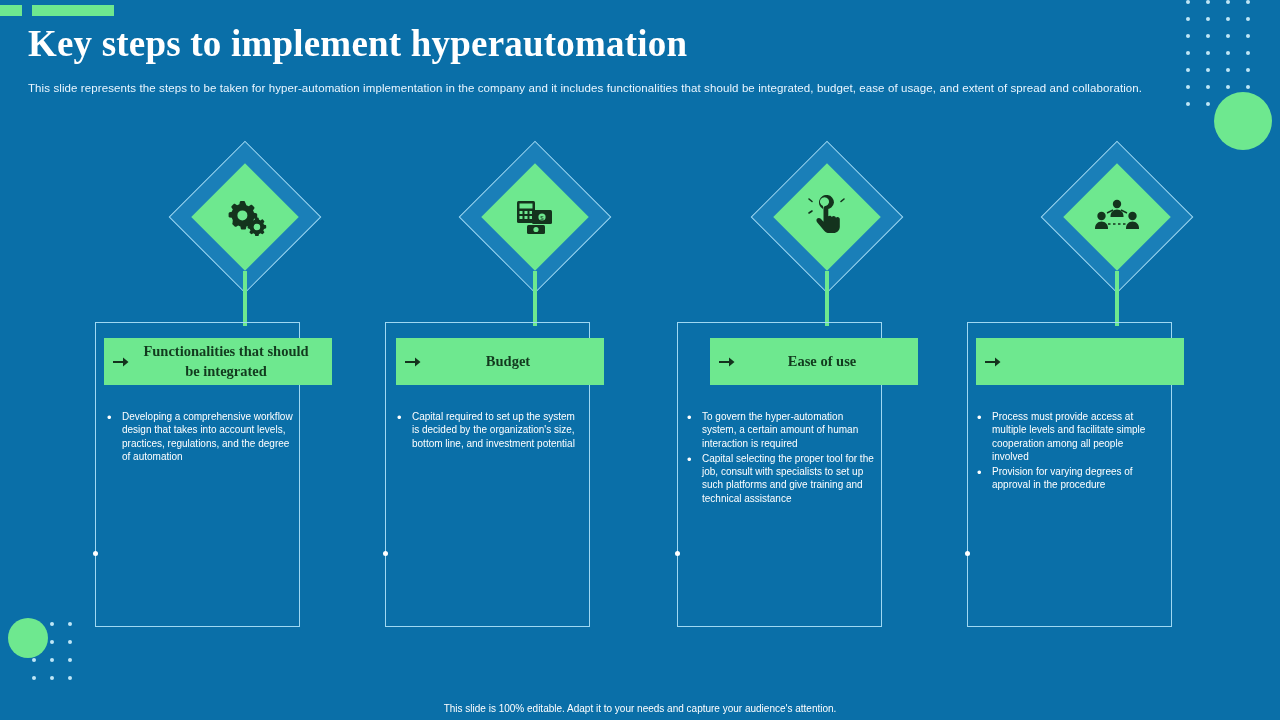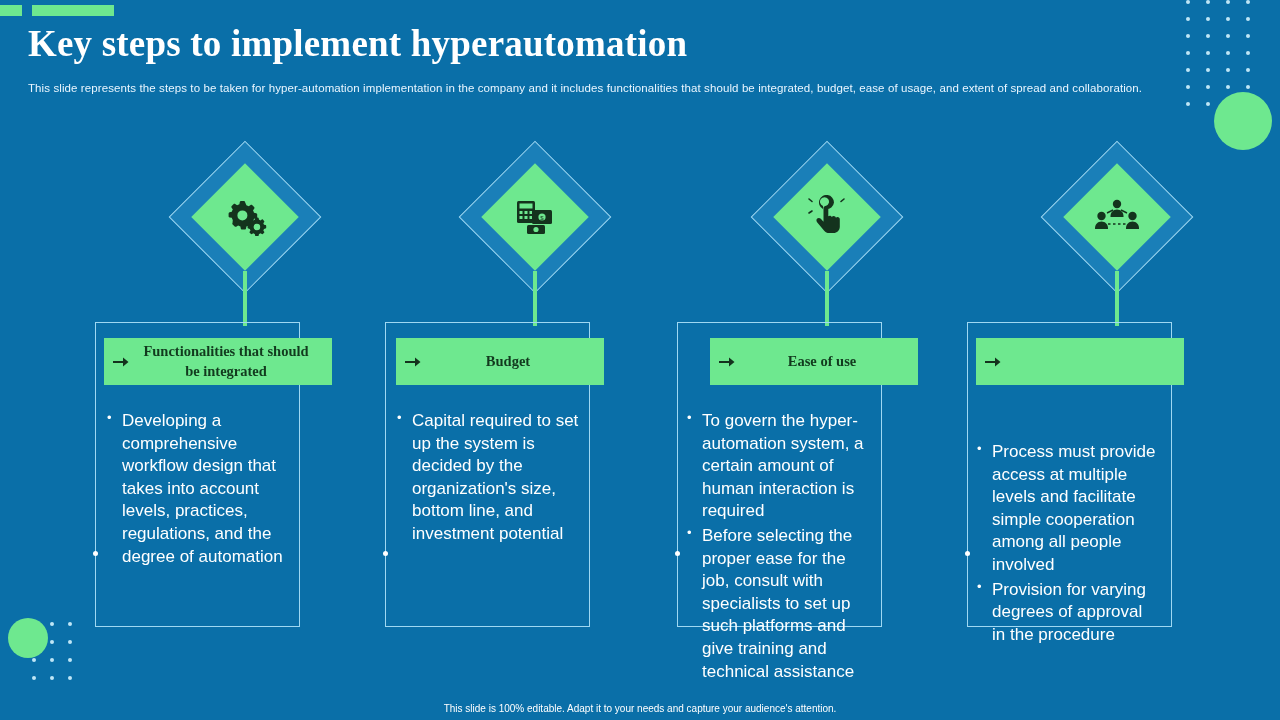--- a/index.html
+++ b/index.html
@@ -125,21 +125,21 @@
     font-size: 14.5px;
     color: #123a1e;
     line-height: 1.35;
     padding-right: 18px;
   }
 
   
   .bullets {
     position: absolute;
     top: 410px;
-    font-size: 17px;
+    font-size: 10px;
     line-height: 1.33;
     color: #ffffff;
   }
   .bullets ul { margin: 0; padding: 0; list-style: none; }
   .bullets li {
     position: relative;
     padding-left: 18px;
     margin-bottom: 2px;
   }
   .bullets li::before {
@@ -313,21 +313,21 @@
         <div class="band-arrow">
           <svg width="16" height="12" viewBox="0 0 16 12">
             <path d="M0 5h10V1.5L15.5 6 10 10.5V7H0z" fill="#14331d"></path>
           </svg>
         </div>
         <div class="band-title">Ease of use</div>
       </div>
       <div class="bullets" style="left: 7px; width: 190px;">
         <ul>
           <li>To govern the hyper-automation system, a certain amount of human interaction is required</li>
-          <li>Before selecting the proper ease for the job, consult with specialists to set up such platforms and give training and technical assistance</li>
+          <li>Capital selecting the proper tool for the job, consult with specialists to set up such platforms and give training and technical assistance</li>
         </ul>
       </div>
     </div>
     <div class="col" style="left: 967px;">
       <div class="diamond-wrap">
         <div class="diamond-outer"></div>
         <div class="diamond-inner"></div>
         <div class="diamond-icon">
           <svg width="46" height="40" viewBox="0 0 46 40">
             <g fill="#14331d">
@@ -350,21 +350,21 @@
       <div class="card-outline" style="left: 0px; width: 205px;">
         <div class="card-dot"></div>
       </div>
       <div class="band" style="left: 9px; width: 208px;">
         <div class="band-arrow">
           <svg width="16" height="12" viewBox="0 0 16 12">
             <path d="M0 5h10V1.5L15.5 6 10 10.5V7H0z" fill="#14331d"></path>
           </svg>
         </div>
       </div>
-      <div class="bullets" style="left: 7px; width: 185px; margin-top: 31px;">
+      <div class="bullets" style="left: 7px; width: 185px;">
         <ul>
           <li>Process must provide access at multiple levels and facilitate simple cooperation among all people involved</li>
           <li>Provision for varying degrees of approval in the procedure</li>
         </ul>
       </div>
     </div>
   </div>
 
 <div class="footer">This slide is 100% editable. Adapt it to your needs and capture your audience's attention.</div>
 

